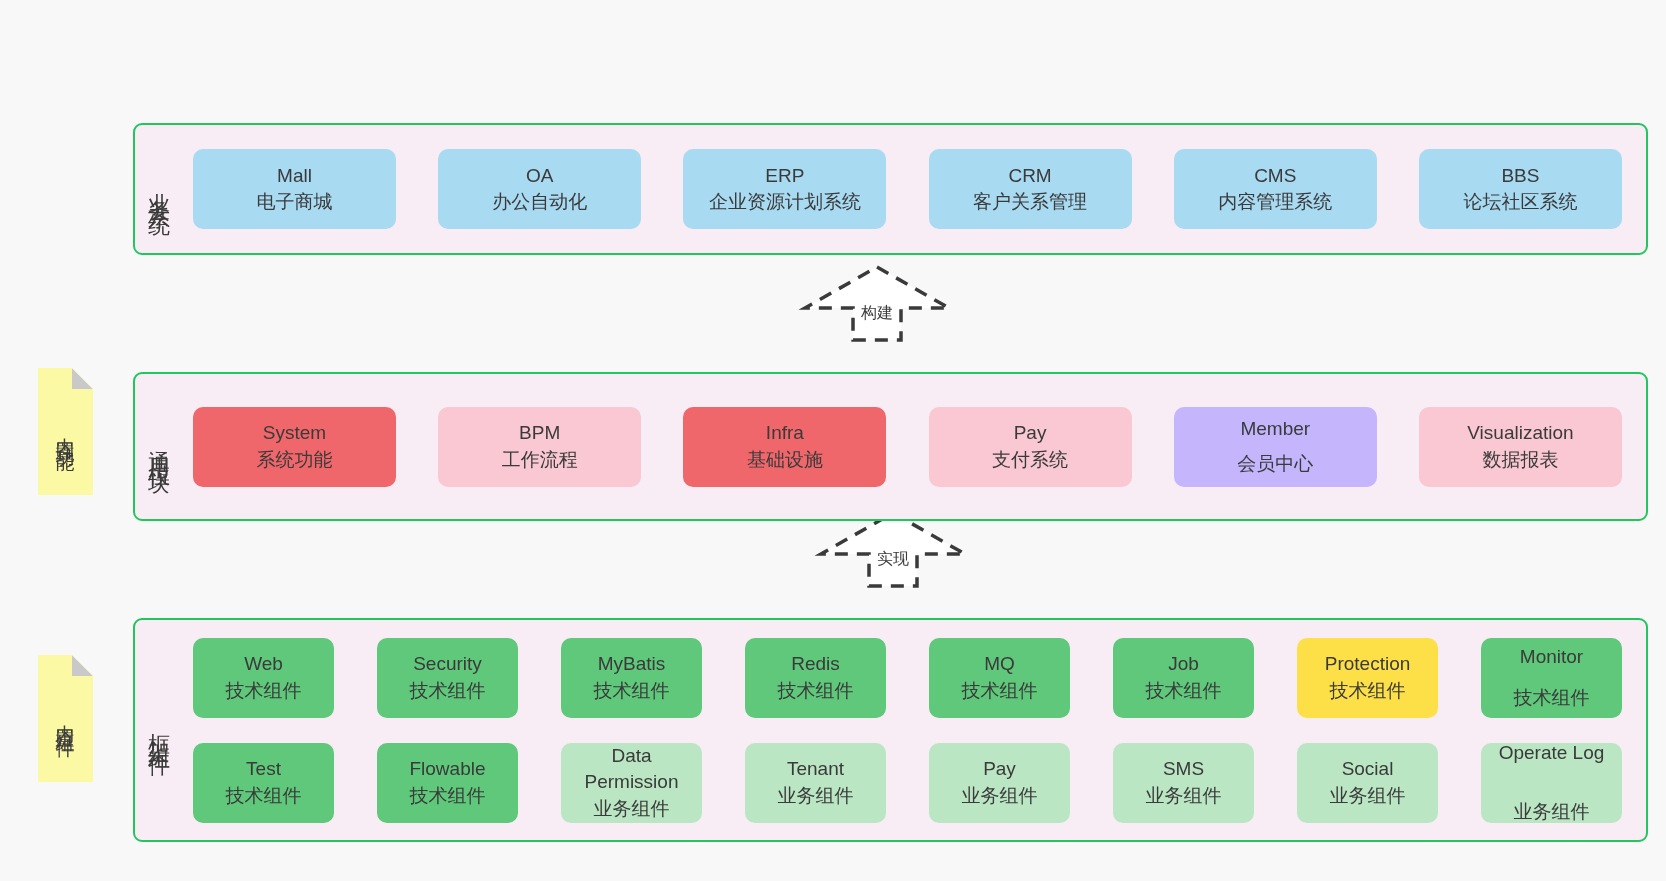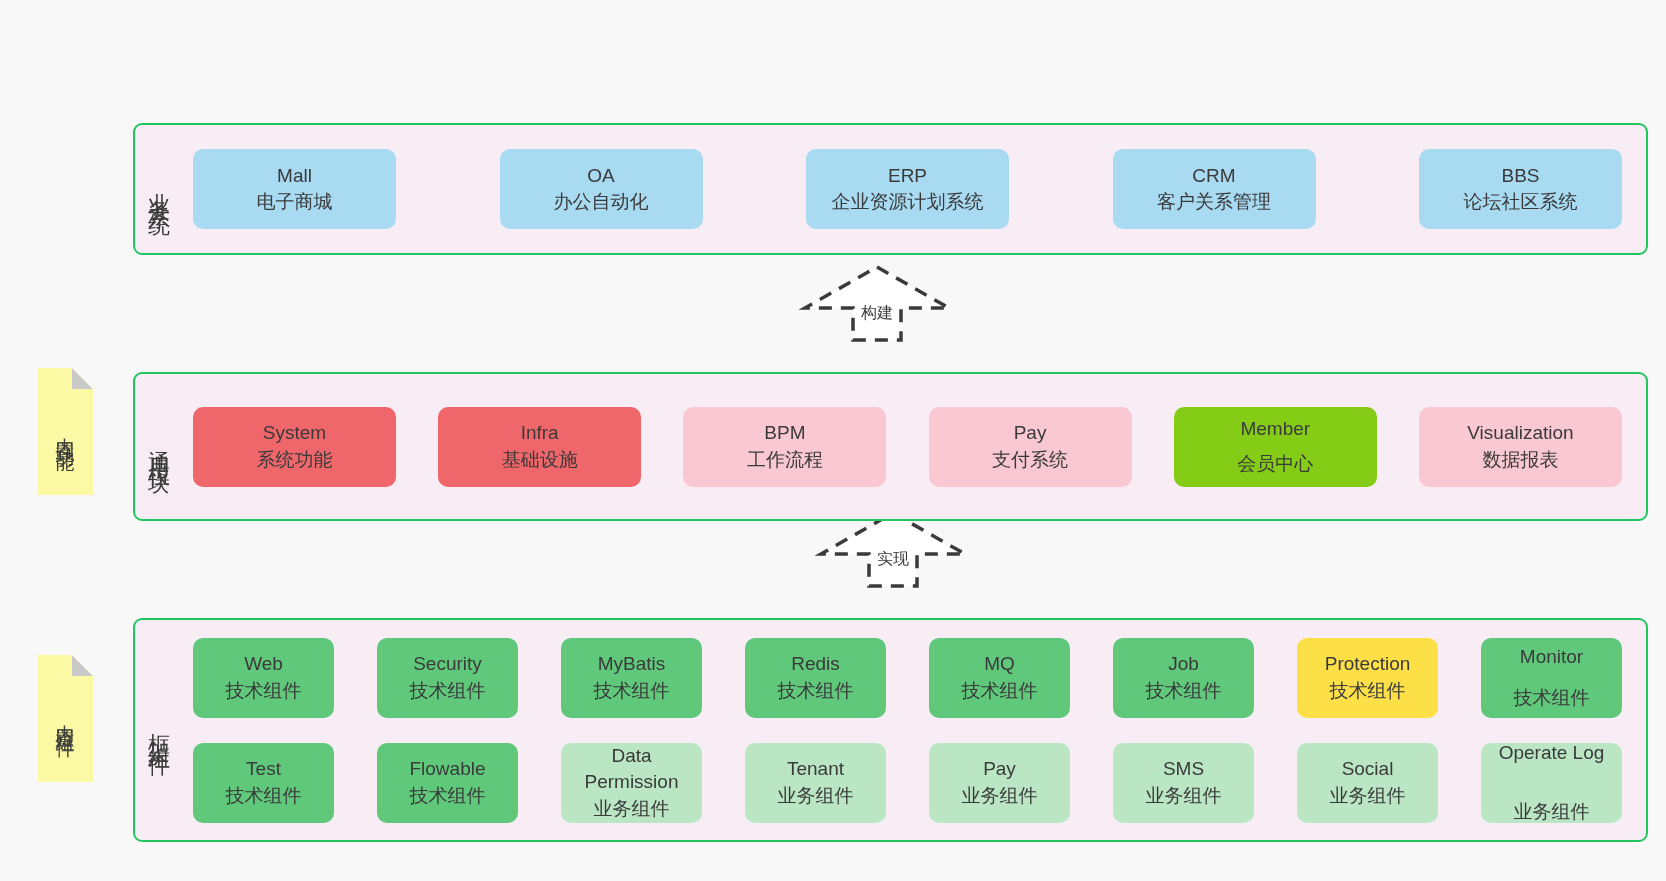--- a/index.html
+++ b/index.html
@@ -102,20 +102,24 @@
       </div>
       <div class="box box-wide" style="background-color: rgb(168, 218, 242);">
         <span>ERP</span>
         <span>企业资源计划系统</span>
       </div>
       <div class="box box-wide" style="background-color: rgb(168, 218, 242);">
         <span>CRM</span>
         <span>客户关系管理</span>
       </div>
       <div class="box box-wide" style="background-color: rgb(168, 218, 242);">
+        <span>CMS</span>
+        <span>内容管理系统</span>
+      </div>
+      <div class="box box-wide" style="background-color: rgb(168, 218, 242);">
         <span>BBS</span>
         <span>论坛社区系统</span>
       </div>
     </div>
   </section>
 
   <div class="arrow arrow-1">
     <svg viewBox="0 0 160 78">
       <polygon points="80,3 152,44 104,44 104,76 56,76 56,44 8,44" fill="#ffffff" stroke="#3a3a3a" stroke-width="3.5" stroke-dasharray="13 9"></polygon>
     </svg>
@@ -124,33 +128,33 @@
 
   <section class="panel panel-2">
     <div class="vlabel">
       <span>通用模块</span>
     </div>
     <div class="boxes">
       <div class="box box-wide" style="background-color: rgb(240, 103, 107);">
         <span>System</span>
         <span>系统功能</span>
       </div>
+      <div class="box box-wide" style="background-color: rgb(249, 200, 210);">
+        <span>BPM</span>
+        <span>工作流程</span>
+      </div>
       <div class="box box-wide" style="background-color: rgb(240, 103, 107);">
         <span>Infra</span>
         <span>基础设施</span>
       </div>
       <div class="box box-wide" style="background-color: rgb(249, 200, 210);">
-        <span>BPM</span>
-        <span>工作流程</span>
-      </div>
-      <div class="box box-wide" style="background-color: rgb(249, 200, 210);">
         <span>Pay</span>
         <span>支付系统</span>
       </div>
-      <div class="box box-wide" style="background-color: #84cc16; gap: 9px;">
+      <div class="box box-wide" style="background-color: #c4b5fd; gap: 9px;">
         <span>Member</span>
         <span>会员中心</span>
       </div>
       <div class="box box-wide" style="background-color: rgb(249, 200, 210);">
         <span>Visualization</span>
         <span>数据报表</span>
       </div>
     </div>
   </section>
 

